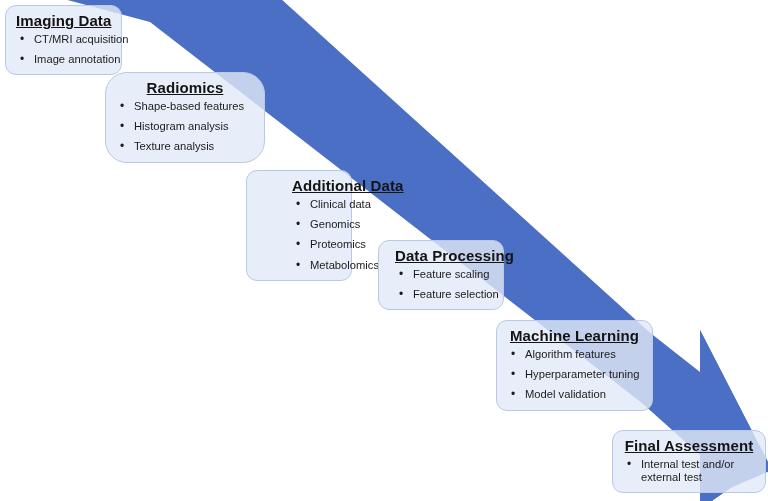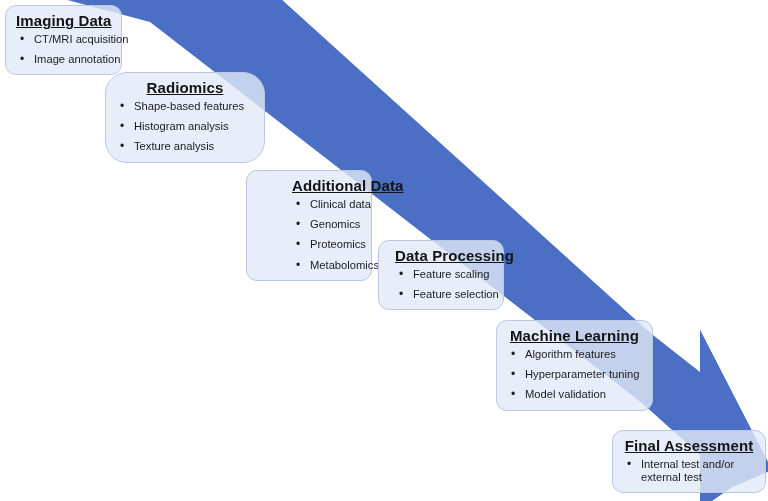--- a/index.html
+++ b/index.html
@@ -43,21 +43,21 @@
   .node-list li:last-child{margin-bottom:0;}
   .node-list li .bullet{
     position:absolute;left:4px;top:-1px;
     font-size:12px;color:#1b1b1b;line-height:1.25;
   }
   .node-list li.wrap{white-space:normal;}
 
   
   #node-imaging        {left:5px;  top:5px;   width:117px;}
   #node-radiomics      {left:105px;top:72px;  width:160px;border-radius:22px;}
-  #node-additional     {left:246px;top:170px; width:126px;padding-left:45px;}
+  #node-additional     {left:246px;top:170px; width:106px;padding-left:45px;}
   #node-processing     {left:378px;top:240px; width:126px;padding-left:16px;}
   #node-ml             {left:496px;top:320px; width:157px;}
   #node-final          {left:612px;top:430px; width:154px;}
 </style>
 </head>
 <body>
 
 <div id="canvas">
 
   <svg id="arrow-layer" viewBox="0 0 768 501" width="768" height="501" aria-hidden="true">

